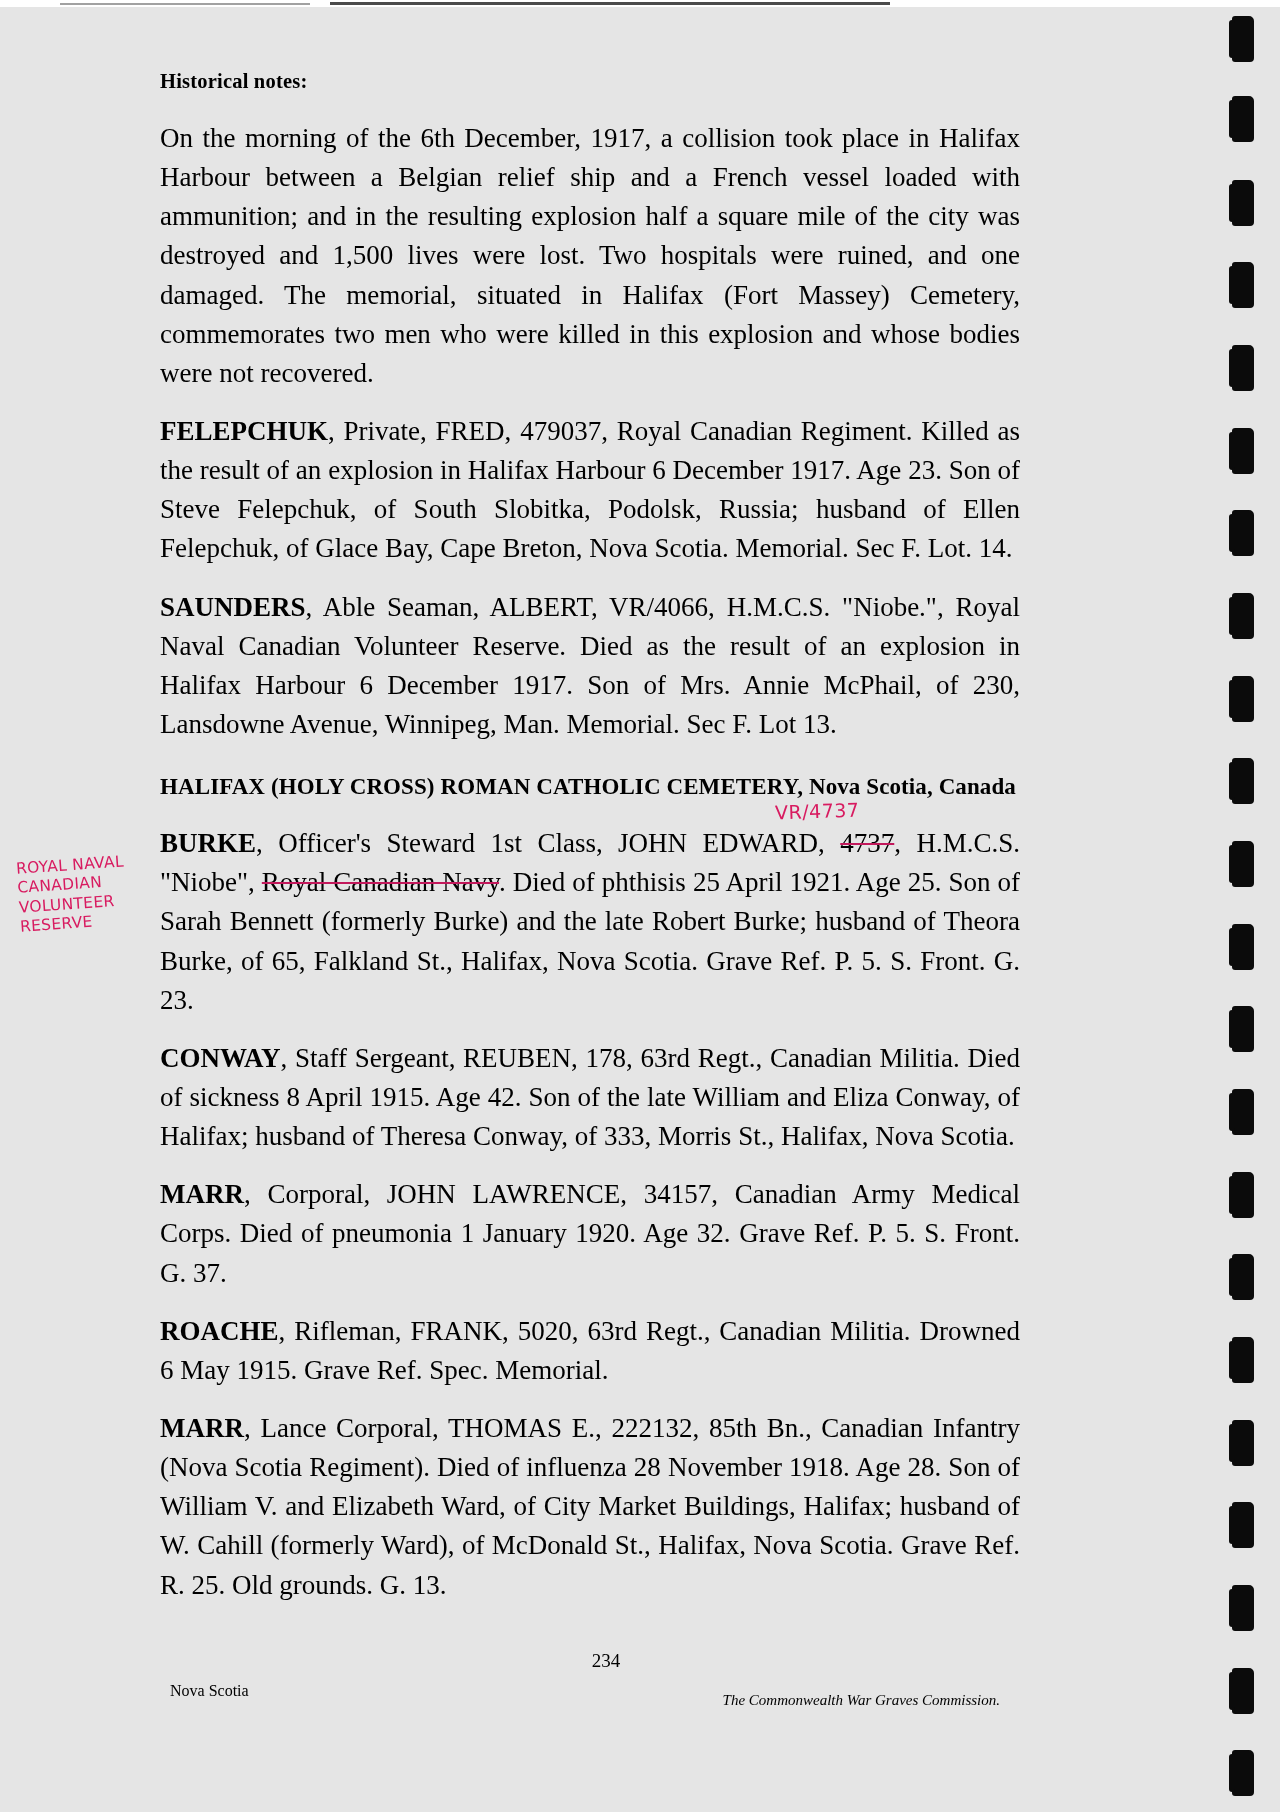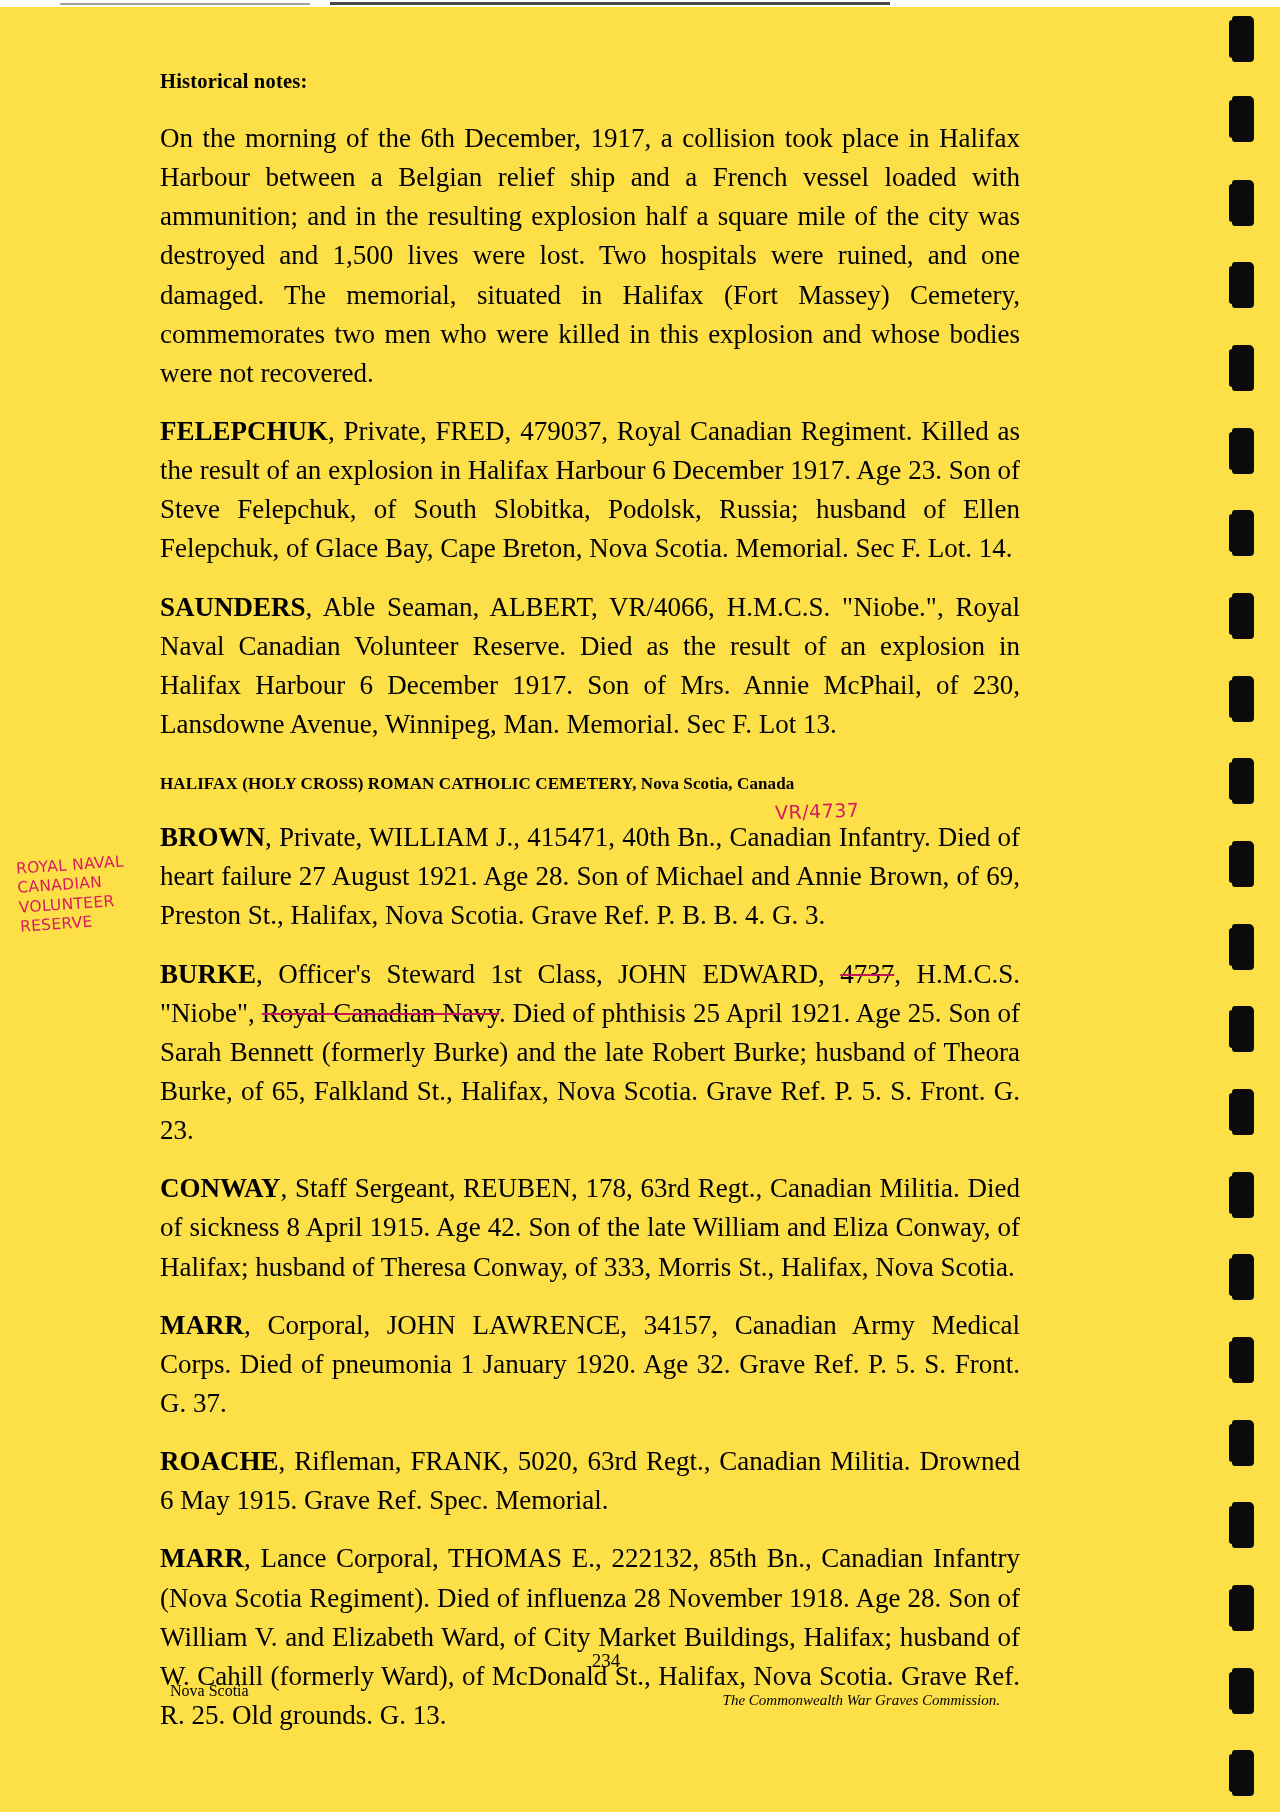--- a/index.html
+++ b/index.html
@@ -11,21 +11,21 @@
     width: 1280px;
     height: 1812px;
     position: relative;
     font-family: "Liberation Serif", serif;
     color: #000000;
     overflow: hidden;
   }
   .page {
     position: absolute;
     inset: 0;
-    background: #fde047;
+    background: #e5e5e5;
   }
   
   .scan-top-edge {
     position: absolute;
     top: 0;
     left: 0;
     width: 1280px;
     height: 7px;
     background: #ffffff;
   }
@@ -99,21 +99,21 @@
     text-justify: inter-word;
   }
   p.para.tight {
     margin-bottom: 16px;
     margin-top: 19px;
   }
   .nm {
     font-weight: bold;
   }
   h2.cem-heading {
-    font-size: 17px;
+    font-size: 23px;
     font-weight: bold;
     margin: 30px 0 24px 0;
     letter-spacing: 0.1px;
   }
   .cem-heading .place {
     font-weight: bold;
   }
 
   
   .struck {
@@ -215,21 +215,20 @@
     <h1 class="section-heading">Historical notes:</h1>
 
     <p class="para">On the morning of the 6th December, 1917, a collision took place in Halifax Harbour between a Belgian relief ship and a French vessel loaded with ammunition; and in the resulting explosion half a square mile of the city was destroyed and 1,500 lives were lost. Two hospitals were ruined, and one damaged. The memorial, situated in Halifax (Fort Massey) Cemetery, commemorates two men who were killed in this explosion and whose bodies were not recovered.</p>
 
     <p class="para tight"><span class="nm">FELEPCHUK</span><span>, Private, FRED, 479037, Royal Canadian Regiment. Killed as the result of an explosion in Halifax Harbour 6 December 1917. Age 23. Son of Steve Felepchuk, of South Slobitka, Podolsk, Russia; husband of Ellen Felepchuk, of Glace Bay, Cape Breton, Nova Scotia. Memorial. Sec F. Lot. 14.</span></p>
 
     <p class="para tight"><span class="nm">SAUNDERS</span><span>, Able Seaman, ALBERT, VR/4066, H.M.C.S. "Niobe.", Royal Naval Canadian Volunteer Reserve. Died as the result of an explosion in Halifax Harbour 6 December 1917. Son of Mrs. Annie McPhail, of 230, Lansdowne Avenue, Winnipeg, Man. Memorial. Sec F. Lot 13.</span></p>
 
     <h2 class="cem-heading"><span>HALIFAX (HOLY CROSS) ROMAN CATHOLIC CEMETERY</span><span class="place">, Nova Scotia, Canada</span></h2>
 
-    <p class="para tight"><span class="nm">BROWN</span><span>, Private, WILLIAM J., 415471, 40th Bn., Canadian Infantry. Died of heart failure 27 August 1921. Age 28. Son of Michael and Annie Brown, of 69, Preston St., Halifax, Nova Scotia. Grave Ref. P. B. B. 4. G. 3.</span></p>
 
     <p class="para tight"><span class="nm">BURKE</span><span>, Officer's Steward 1st Class, JOHN EDWARD, </span><span class="struck">4737</span><span>, H.M.C.S. "Niobe", </span><span class="struck">Royal Canadian Navy</span><span>. Died of phthisis 25 April 1921. Age 25. Son of Sarah Bennett (formerly Burke) and the late Robert Burke; husband of Theora Burke, of 65, Falkland St., Halifax, Nova Scotia. Grave Ref. P. 5. S. Front. G. 23.</span></p>
 
     <p class="para tight"><span class="nm">CONWAY</span><span>, Staff Sergeant, REUBEN, 178, 63rd Regt., Canadian Militia. Died of sickness 8 April 1915. Age 42. Son of the late William and Eliza Conway, of Halifax; husband of Theresa Conway, of 333, Morris St., Halifax, Nova Scotia.</span></p>
 
     <p class="para tight"><span class="nm">MARR</span><span>, Corporal, JOHN LAWRENCE, 34157, Canadian Army Medical Corps. Died of pneumonia 1 January 1920. Age 32. Grave Ref. P. 5. S. Front. G. 37.</span></p>
 
     <p class="para tight"><span class="nm">ROACHE</span><span>, Rifleman, FRANK, 5020, 63rd Regt., Canadian Militia. Drowned 6 May 1915. Grave Ref. Spec. Memorial.</span></p>
 
     <p class="para tight"><span class="nm">MARR</span><span>, Lance Corporal, THOMAS E., 222132, 85th Bn., Canadian Infantry (Nova Scotia Regiment). Died of influenza 28 November 1918. Age 28. Son of William V. and Elizabeth Ward, of City Market Buildings, Halifax; husband of W. Cahill (formerly Ward), of McDonald St., Halifax, Nova Scotia. Grave Ref. R. 25. Old grounds. G. 13.</span></p>

